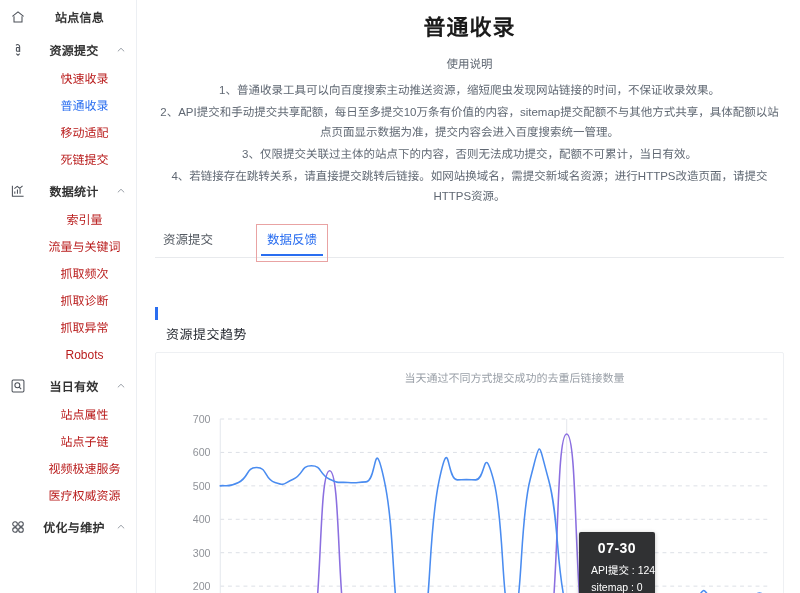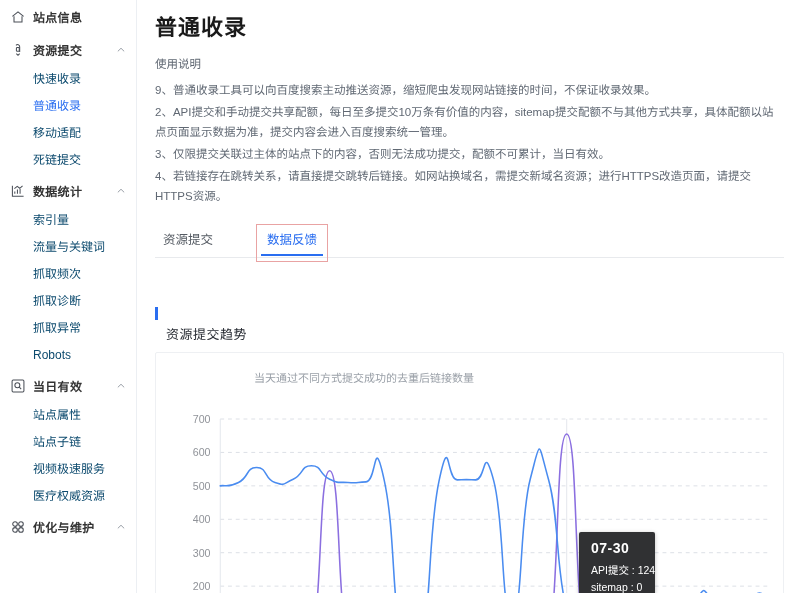--- a/index.html
+++ b/index.html
@@ -2,21 +2,21 @@
 <html lang="zh-CN"><head>
 <meta charset="utf-8">
 <title>普通收录</title>
 <style>
   * { margin:0; padding:0; box-sizing:border-box; }
   html,body { width:800px; height:593px; overflow:hidden; }
   body {
     font-family:"Liberation Sans","DejaVu Sans",sans-serif;
     background:#ffffff; color:#333; font-size:12px;
   }
-  .app { display:flex; width:800px; height:593px; }
+  .app { display:flex; width:800px; height:593px;text-align:center; }
 
   
   .sidebar {
     width:137px; height:593px; background:#fff;
     border-right:1px solid #eceff3; flex:0 0 137px;
     overflow:hidden; position:relative;
   }
   .nav-group { }
   .nav-head {
     display:flex; align-items:center; height:33px; padding:0 10px 0 9px;
@@ -28,21 +28,21 @@
   }
   .nav-head .txt {
     font-size:12px; font-weight:bold; color:#333; letter-spacing:.3px; flex:1;
   }
   .nav-head .chev {
     width:11px; height:11px; flex:0 0 11px; color:#9aa0a8;
     display:flex; align-items:center; justify-content:center;
   }
   .nav-item {
     height:27px; line-height:27px; padding-left:33px;
-    font-size:12px; color:#0c4a6e; cursor:pointer; white-space:nowrap;
+    font-size:12px; color:#b91c1c; cursor:pointer; white-space:nowrap;
   }
   .nav-item.active { color:#2a6ef0; }
 
   
   .main {
     flex:1; height:593px; overflow:hidden; padding:0 0 0 0;
     background:#fff; position:relative;
   }
   .inner { padding:9px 16px 0 18px; }
   .page-title {
@@ -201,21 +201,21 @@
       </div>
   </nav>
 
   <main class="main">
     <div class="inner">
 
       <h1 class="page-title">普通收录</h1>
 
       <div class="desc-label">使用说明</div>
       <div id="desc-lines">
-          <div class="desc-line">9、普通收录工具可以向百度搜索主动推送资源，缩短爬虫发现网站链接的时间，不保证收录效果。</div>
+          <div class="desc-line">1、普通收录工具可以向百度搜索主动推送资源，缩短爬虫发现网站链接的时间，不保证收录效果。</div>
           <div class="desc-line">2、API提交和手动提交共享配额，每日至多提交10万条有价值的内容，sitemap提交配额不与其他方式共享，具体配额以站点页面显示数据为准，提交内容会进入百度搜索统一管理。</div>
           <div class="desc-line">3、仅限提交关联过主体的站点下的内容，否则无法成功提交，配额不可累计，当日有效。</div>
           <div class="desc-line">4、若链接存在跳转关系，请直接提交跳转后链接。如网站换域名，需提交新域名资源；进行HTTPS改造页面，请提交HTTPS资源。</div>
         </div>
 
       <div class="tabs">
         <div class="tab">
           <span>资源提交</span>
         </div>
         <div class="tab active focus-ring">

